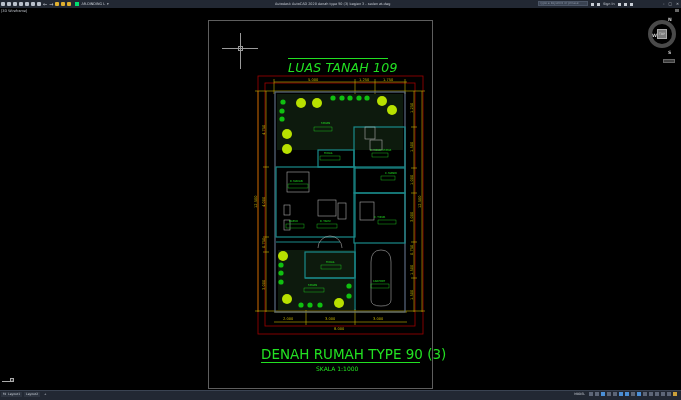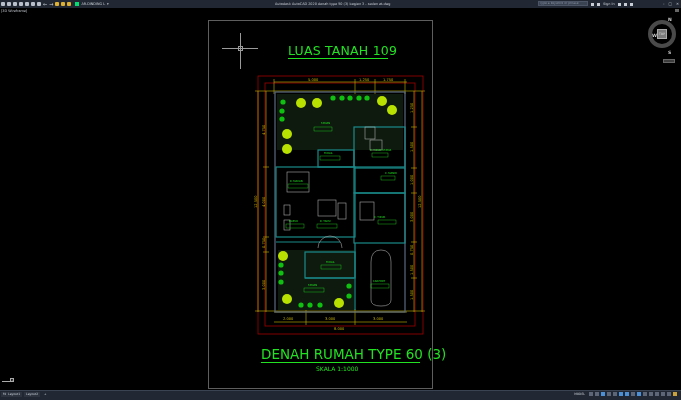--- a/index.html
+++ b/index.html
@@ -17,21 +17,21 @@
   .search { position: absolute; left: 538px; top: 1px; width: 50px; height: 5px; background: #3a4352; border: 1px solid #4b5566; color: #8893a3; font-size: 3px; line-height: 3px; padding-left: 1px; overflow: hidden; white-space: nowrap; }
   .tr-icons { position: absolute; left: 591px; top: 0; height: 8px; display: flex; align-items: center; gap: 3px; color: #c9ced6; font-size: 3.4px; }
   .tr-icons .ib { width: 3px; height: 3px; background: #c9ced6; }
   .winctl { position: absolute; right: 2px; top: 0; height: 8px; display: flex; gap: 4px; align-items: center; color: #c9ced6; font-size: 3.6px; }
   .viewport-label { position: absolute; left: 1px; top: 9px; color: #c9ced6; font-size: 3.4px; }
   .canvas { position: absolute; left: 0; top: 8px; width: 681px; height: 382px; background: #000; }
   .paper { position: absolute; left: 208px; top: 20px; width: 225px; height: 369px; border: 1px solid #5e5e5e; }
   .crosshair-h { position: absolute; left: 222px; top: 48px; width: 36px; height: 1px; background: #9a9a9a; }
   .crosshair-v { position: absolute; left: 240px; top: 33px; width: 1px; height: 36px; background: #9a9a9a; }
   .crosshair-box { position: absolute; left: 238px; top: 46px; width: 5px; height: 5px; border: 1px solid #9a9a9a; }
-  .title1 { position: absolute; left: 288px; top: 43px; color: #22e022; font-size: 12.5px; white-space: nowrap; letter-spacing: 0.2px; }
+  .title1 { position: absolute; left: 288px; top: 60px; color: #22e022; font-size: 12.5px; white-space: nowrap; letter-spacing: 0.2px; font-style: italic; }
   .title1-ul { position: absolute; left: 288px; top: 58px; width: 100px; height: 1px; background: #22e022; }
   .title2 { position: absolute; left: 261px; top: 346px; color: #22e022; font-size: 13.5px; white-space: nowrap; }
   .title2-ul { position: absolute; left: 261px; top: 362px; width: 159px; height: 1px; background: #22e022; }
   .scale { position: absolute; left: 316px; top: 365px; color: #22e022; font-size: 6px; white-space: nowrap; }
   .compass { position: absolute; left: 648px; top: 20px; width: 28px; height: 28px; border: 4px solid #4a4a4a; border-radius: 50%; }
   .compass .top { position: absolute; left: 5px; top: 5px; width: 10px; height: 10px; background: #7a7a7a; border: 1px solid #aaa; color: #ddd; font-size: 3px; display: flex; align-items: center; justify-content: center; }
   .cmp-n { position: absolute; left: 668px; top: 17px; color: #ccc; font-size: 4.5px; font-weight: bold; }
   .cmp-w { position: absolute; left: 652px; top: 33px; color: #ccc; font-size: 4.5px; font-weight: bold; }
   .cmp-s { position: absolute; left: 668px; top: 50px; color: #ccc; font-size: 4.5px; font-weight: bold; }
   .wcs { position: absolute; left: 663px; top: 59px; width: 12px; height: 4px; background: #3d3d3d; border: 1px solid #666; }
@@ -229,21 +229,21 @@
     <rect x="286" y="224" width="18" height="4" fill="none" stroke="#22e022" stroke-width="0.4"></rect>
     <text x="326" y="263">TERAS</text>
     <rect x="321" y="265" width="20" height="4" fill="none" stroke="#22e022" stroke-width="0.4"></rect>
     <text x="308" y="286">TAMAN</text>
     <rect x="304" y="288" width="20" height="4" fill="none" stroke="#22e022" stroke-width="0.4"></rect>
     <text x="373" y="282">CARPORT</text>
     <rect x="371" y="284" width="18" height="4" fill="none" stroke="#22e022" stroke-width="0.4"></rect>
   </g>
 </svg>
 
-<div class="title2">DENAH RUMAH TYPE 60 (3)</div>
+<div class="title2">DENAH RUMAH TYPE 90 (3)</div>
 <div class="title2-ul"></div>
 <div class="scale">SKALA 1:1000</div>
 
 <div class="compass">
   <div class="top">TOP</div>
 </div>
 <div class="cmp-n">N</div>
 <div class="cmp-w">W</div>
 <div class="cmp-s">S</div>
 <div class="wcs"></div>

